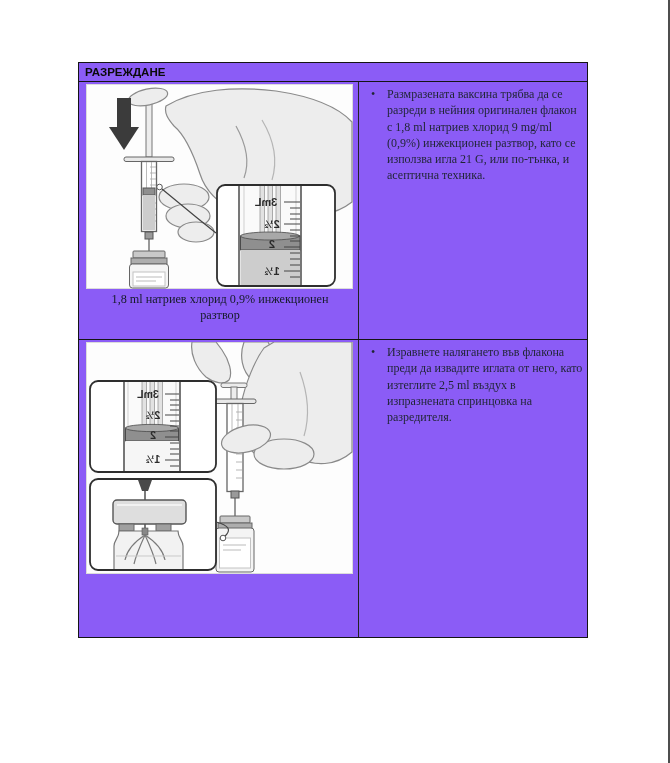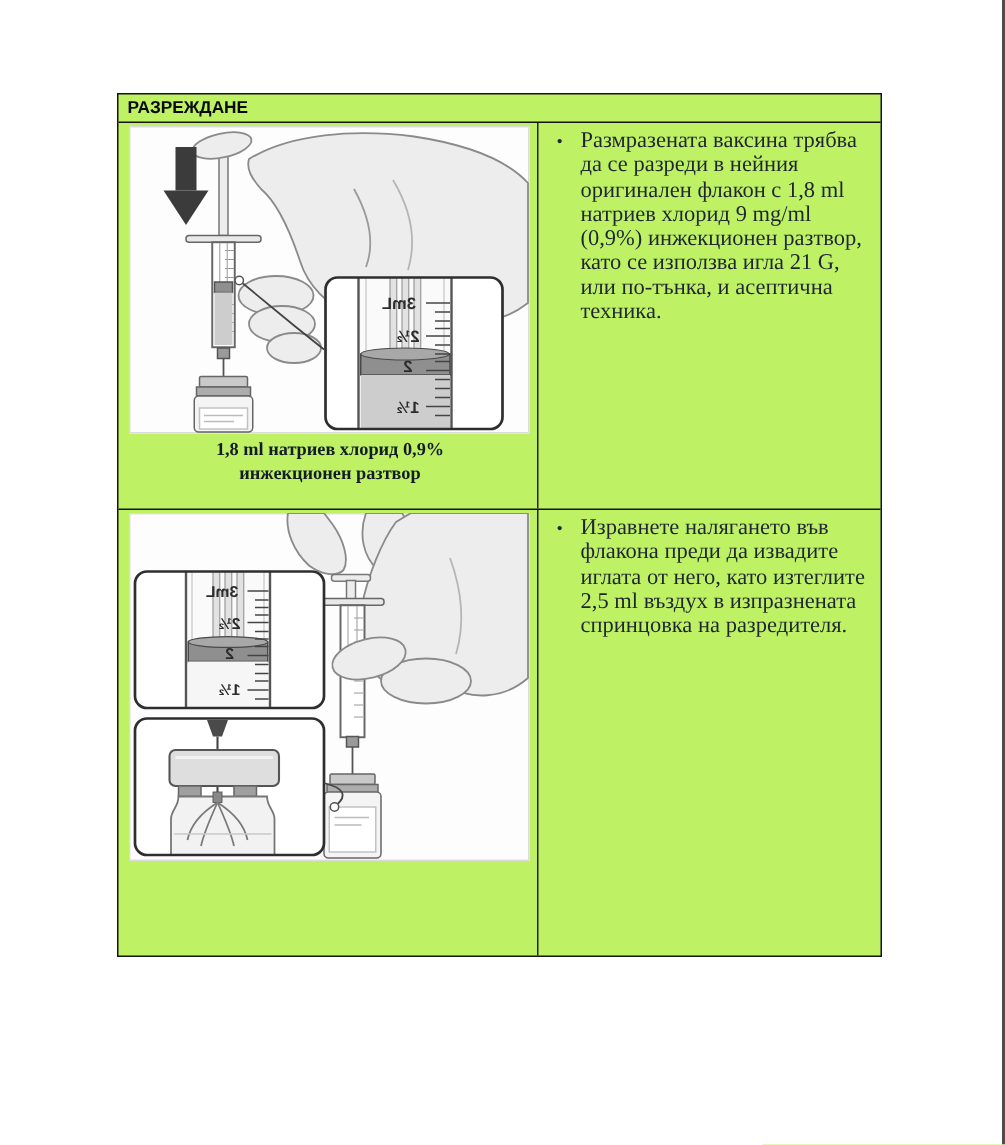--- a/index.html
+++ b/index.html
@@ -3,41 +3,41 @@
 <meta charset="utf-8">
 <style>
   html,body{margin:0;padding:0;}
   body{
     width:670px;height:763px;position:relative;background:#ffffff;
     font-family:"Liberation Serif", serif;color:#1f2533;overflow:hidden;
   }
   .page-edge{position:absolute;top:0;right:0;width:2px;height:763px;background:#4d4d4d;}
   .doc-table{
     position:absolute;left:78px;top:62px;width:510px;
-    border:1.6px solid #141414;background:#bef264;box-sizing:border-box;
+    border:1.6px solid #141414;background:#8b5cf6;box-sizing:border-box;
   }
   .header-row{
     border-bottom:1.6px solid #141414;
     font-family:"Liberation Sans", sans-serif;font-weight:bold;
     font-size:11.5px;line-height:14px;padding:2px 6px 2px 6px;color:#0a0a0a;
   }
   .t-row{display:grid;grid-template-columns:279px 1fr;}
   .t-row.r1{height:257px;}
   .t-row.r2{height:297px;}
   .t-row + .t-row{border-top:1.6px solid #141414;}
   .cell-left{padding:2px 4px 0 7px;box-sizing:border-box;}
   .cell-right{border-left:1.4px solid #222;padding:4px 2px 0 12px;box-sizing:border-box;}
   .illustration{display:block;background:#fdfdfd;}
   .caption{
-    font-weight:bold;font-size:12.2px;line-height:15.5px;text-align:center;
+    font-weight:normal;font-size:12.2px;line-height:15.5px;text-align:center;
     max-width:226px;margin:3px auto 0 auto;color:#151b28;
   }
   .bullet-row{display:flex;}
   .bullet-glyph{width:16px;font-size:12px;line-height:16.3px;flex:0 0 16px;}
-  .bullet-text{width:197px;font-size:15px;line-height:16.3px;}
+  .bullet-text{width:197px;font-size:12px;line-height:16.3px;}
   svg text{font-family:"Liberation Sans", sans-serif;}
 </style>
 </head>
 <body>
 
 <div class="page-edge"></div>
 
 <div class="doc-table">
 
   <div class="header-row">РАЗРЕЖДАНЕ</div>

